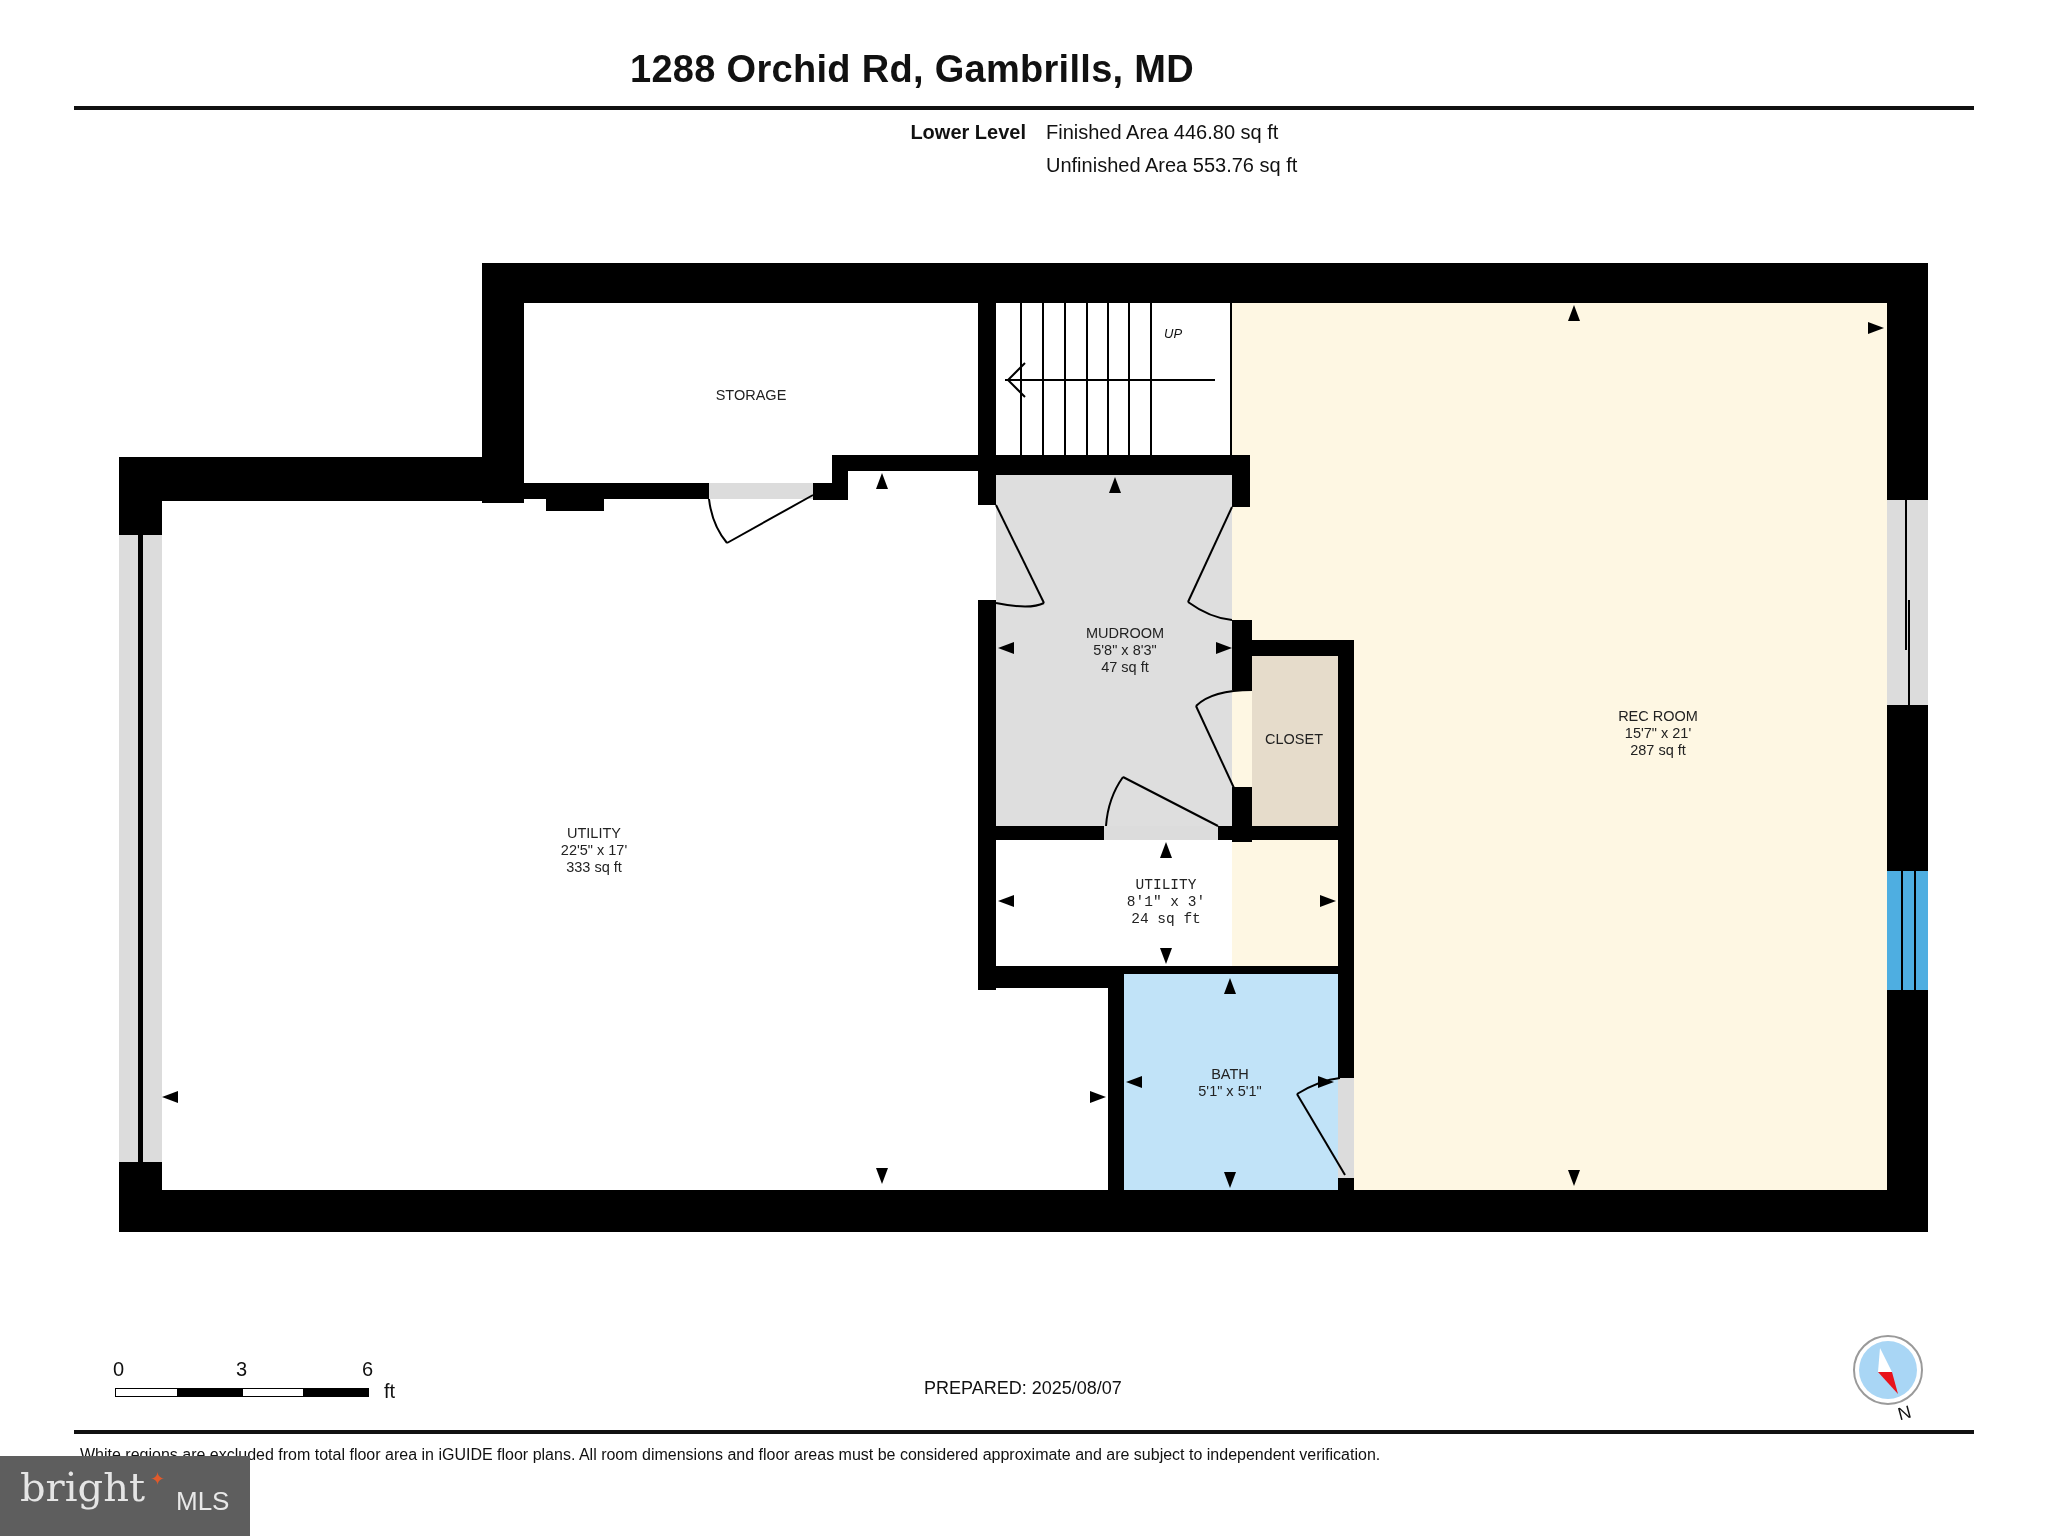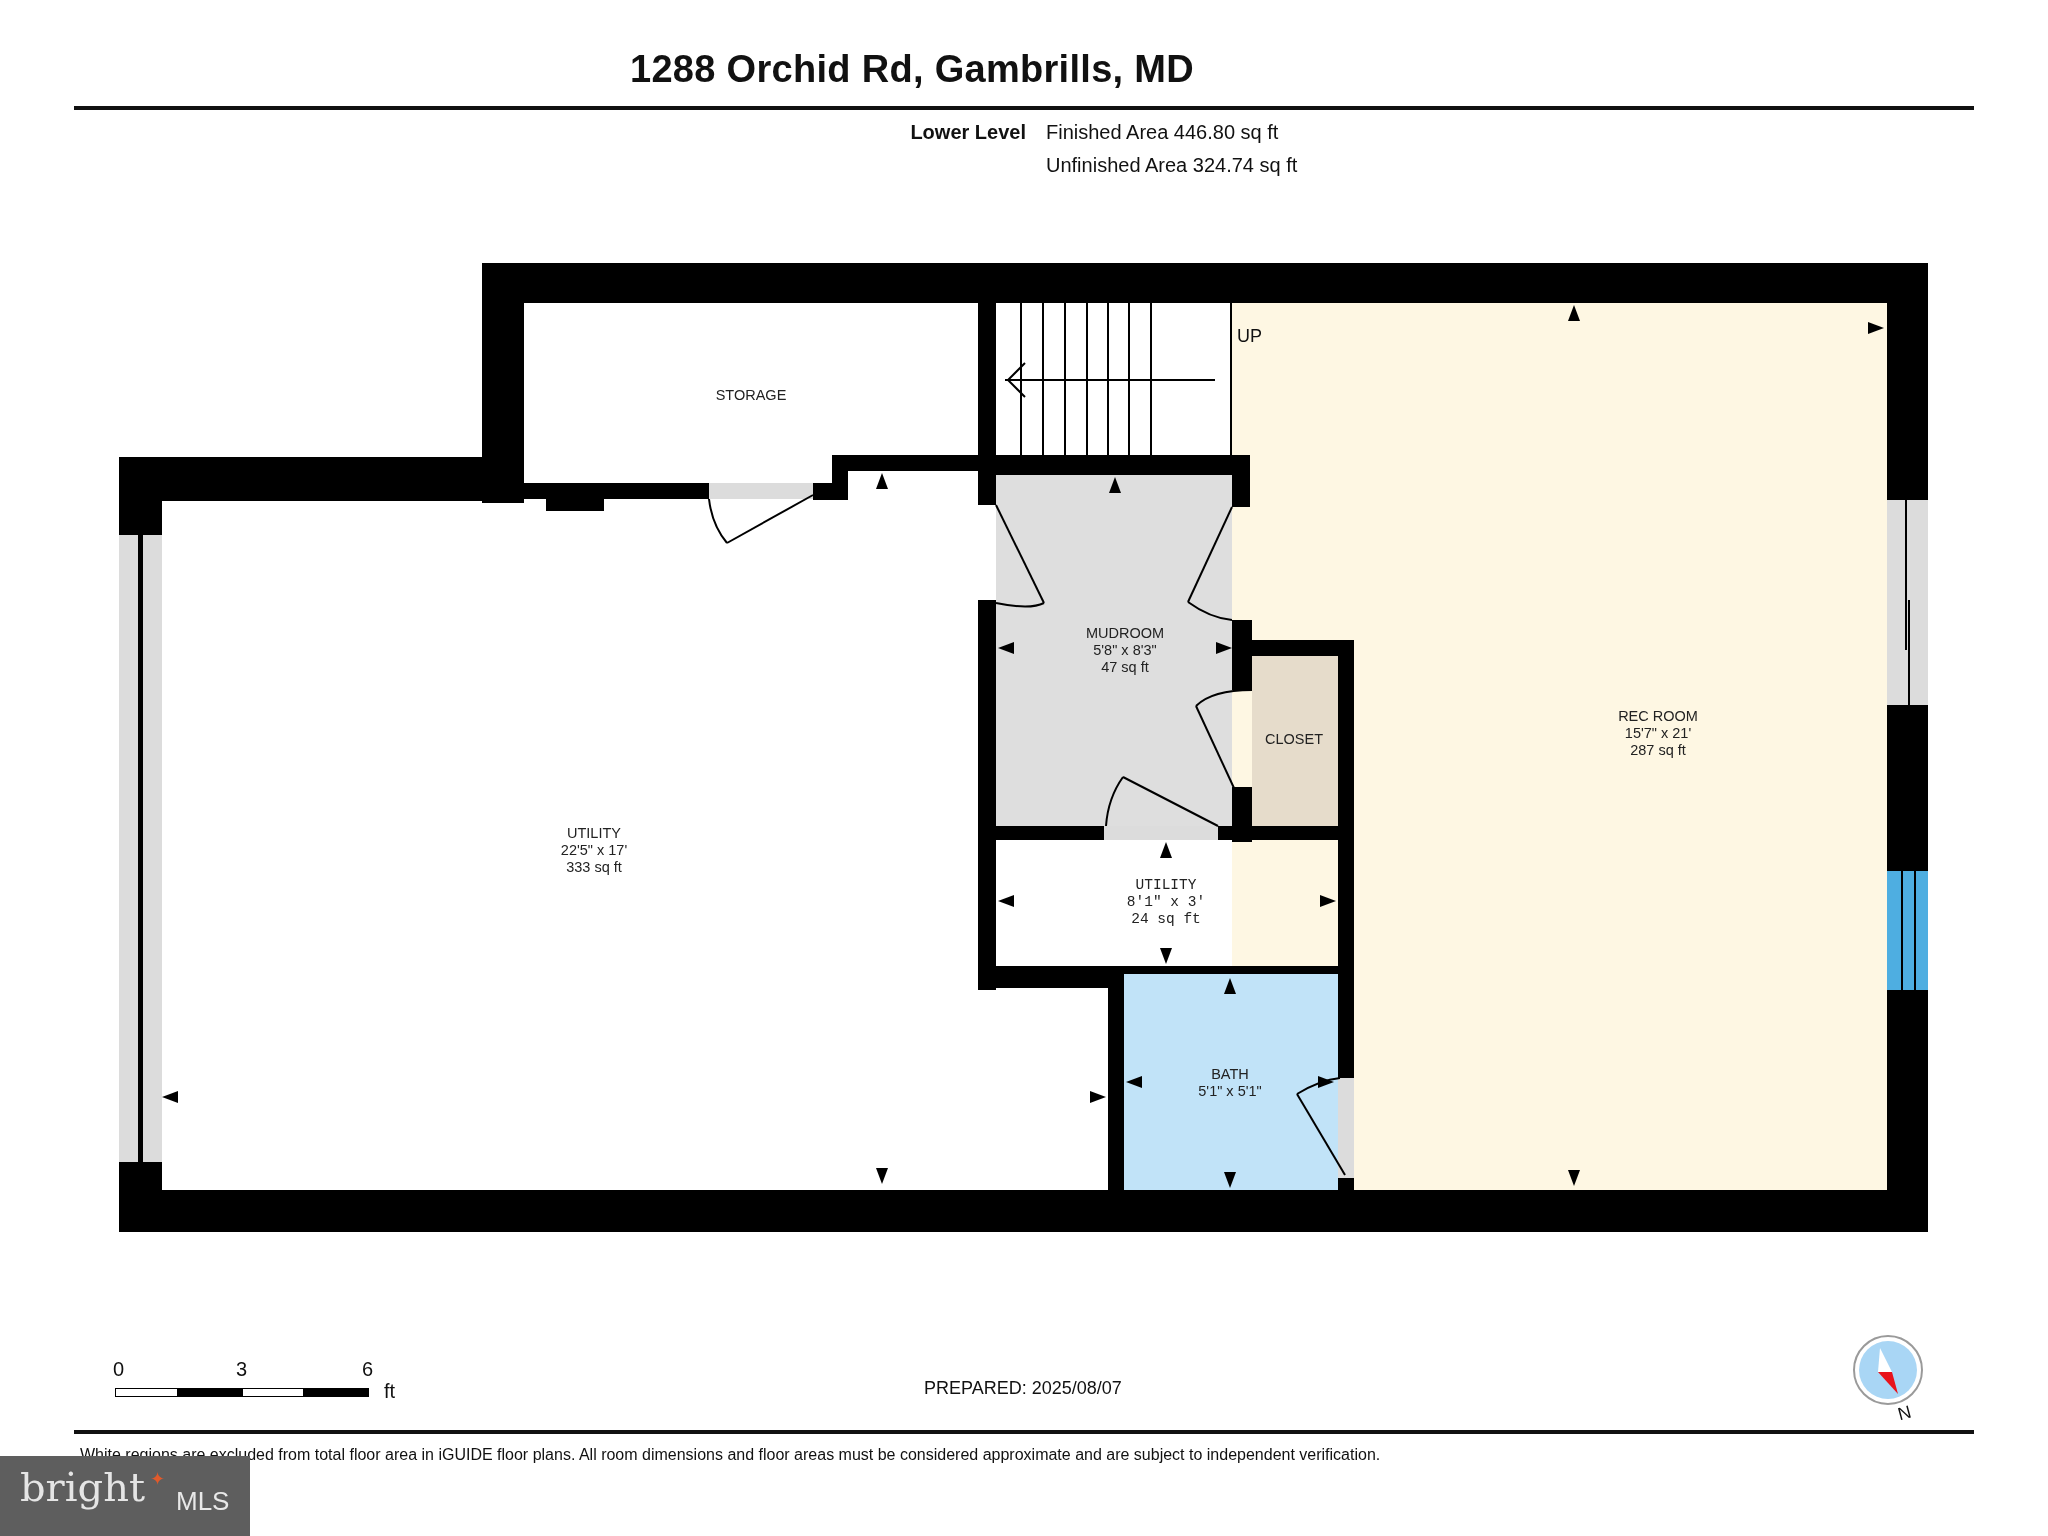--- a/index.html
+++ b/index.html
@@ -25,21 +25,21 @@
   .prepared{left:924px;top:1378px;font-size:18px;text-align:right;}
   .logo{left:0;top:1456px;width:250px;height:80px;background:#5e5e5e;}
 </style>
 </head>
 <body>
 
 <div class="abs title">1288 Orchid Rd, Gambrills, MD</div>
 <div class="abs rule" style="top:106px;"></div>
 <div class="abs lvl-name">Lower Level</div>
 <div class="abs lvl-line" style="top:121px;">Finished Area 446.80 sq ft</div>
-<div class="abs lvl-line" style="top:154px;">Unfinished Area 324.74 sq ft</div>
+<div class="abs lvl-line" style="top:154px;">Unfinished Area 553.76 sq ft</div>
 
 <div>
 
   <div class="room" style="left:1232px;top:303px;width:655px;height:887px;background:#fef7e3;"></div>
   <div class="room" style="left:996px;top:474px;width:236px;height:352px;background:#dedede;"></div>
   <div class="room" style="left:1252px;top:656px;width:86px;height:170px;background:#e6dccb;"></div>
   <div class="room" style="left:1124px;top:974px;width:215px;height:216px;background:#c1e3f8;"></div>
 
   <div class="wall" style="left:482px;top:263px;width:1446px;height:40px;"></div>
   <div class="wall" style="left:482px;top:263px;width:42px;height:240px;"></div>
@@ -103,21 +103,21 @@
   </svg>
 
   <div class="tread" style="left:1020px;"></div>
   <div class="tread" style="left:1042px;"></div>
   <div class="tread" style="left:1064px;"></div>
   <div class="tread" style="left:1086px;"></div>
   <div class="tread" style="left:1107px;"></div>
   <div class="tread" style="left:1128px;"></div>
   <div class="tread" style="left:1150px;"></div>
   <div class="tread" style="left:1230px;"></div>
-  <div class="abs" style="left:1237px;top:326px;font-size:18px;">UP</div>
+  <div class="abs" style="left:1164px;top:326px;font-size:13px;font-style:italic;">UP</div>
 
   <div class="arrow up" style="left:876px;top:473px;"></div>
   <div class="arrow down" style="left:876px;top:1168px;"></div>
   <div class="arrow left" style="left:162px;top:1091px;"></div>
   <div class="arrow right" style="left:1090px;top:1091px;"></div>
   <div class="arrow up" style="left:1109px;top:477px;"></div>
   <div class="arrow left" style="left:998px;top:642px;"></div>
   <div class="arrow right" style="left:1216px;top:642px;"></div>
   <div class="arrow up" style="left:1160px;top:842px;"></div>
   <div class="arrow left" style="left:998px;top:895px;"></div>

